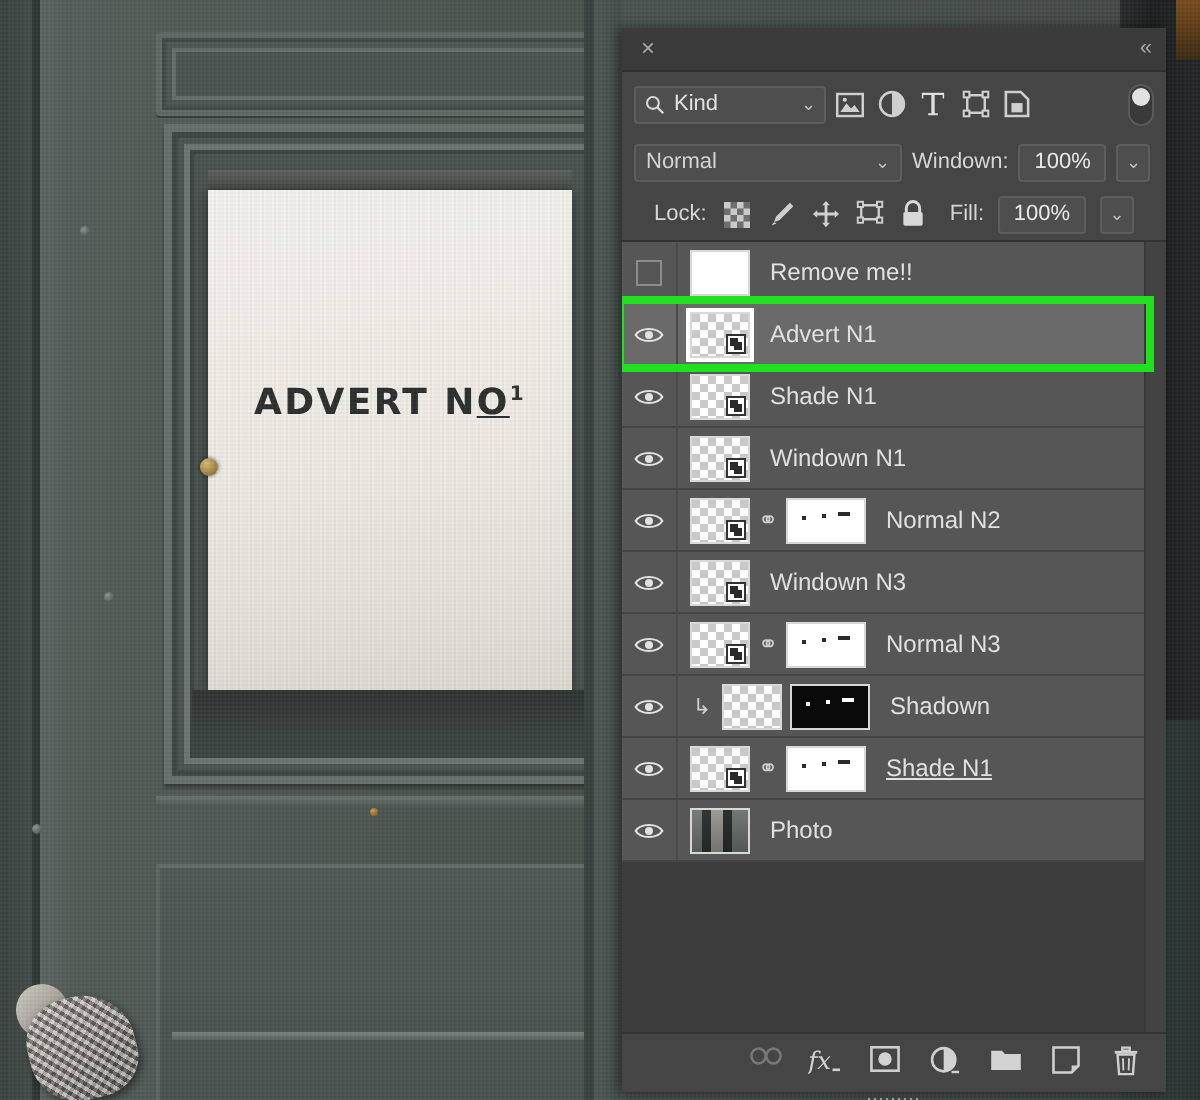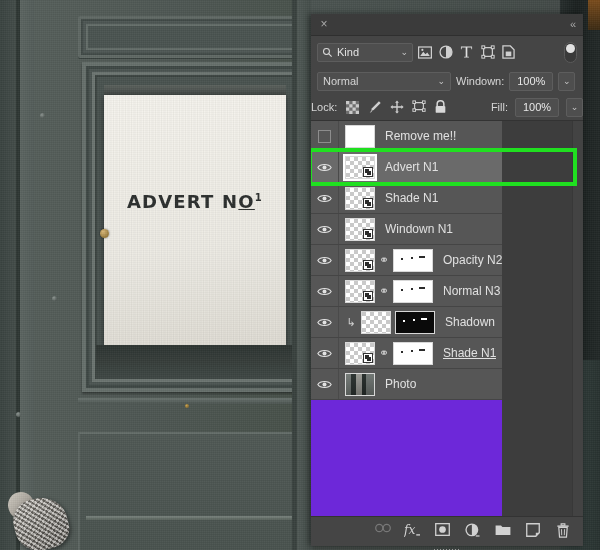--- a/index.html
+++ b/index.html
@@ -230,31 +230,31 @@
     color:#e8e8e8; font-size:11px; cursor:text;
   }
   .stepper {
     height:19px; width:17px; background:#4e4e4e; border:1px solid #5d5d5d; border-radius:2px;
     display:flex; align-items:center; justify-content:center; color:#c6c6c6; font-size:9px;
     cursor:pointer;
   }
   
   #lock-row {
     height:27px; background:#454545; display:flex; align-items:center;
-    padding:0 0; gap:7px; flex:0 0 auto; border-bottom:1px solid #333;
+    padding:0 16px; gap:7px; flex:0 0 auto; border-bottom:1px solid #333;
   }
   #lock-label { color:#d6d6d6; font-size:11px; margin-right:1px; }
   .lock-ico {
     width:15px; height:15px; display:flex; align-items:center; justify-content:center;
     color:#cfcfcf; cursor:pointer;
   }
   
   #layer-list {
-    flex:1 1 auto; background:#6d28d9; overflow:hidden; position:relative;
-    display:flex; flex-direction:row;
+    flex:1 1 auto; background:#86efac; overflow:hidden; position:relative;
+    display:flex; flex-direction:column;
   }
   #rows { flex:0 0 auto; }
   .layer-row {
     height:31px; display:flex; align-items:center;
     background:#565656; border-bottom:1px solid #454545; position:relative;
     cursor:pointer;
   }
   .layer-row.selected { background:#6a6a6a; }
   .eye-cell {
     width:28px; height:100%; display:flex; align-items:center; justify-content:center;
@@ -555,21 +555,35 @@
             <div class="thumb">
               <span class="so-badge"></span>
             </div>
             <span class="link-ico">⚭</span>
             <div class="mask-thumb">
               <span class="mk" style="left:7px;top:8px;width:2px;height:2px"></span>
               <span class="mk" style="left:17px;top:7px;width:2px;height:2px"></span>
               <span class="mk" style="left:25px;top:6px;width:6px;height:2px"></span>
             </div>
           </div>
-          <span class="layer-name">Opacity N2</span>
+          <span class="layer-name">Normal N2</span>
+        </div>
+        <div class="layer-row">
+          <div class="eye-cell">
+            <svg class="eye-ico" viewBox="0 0 18 12">
+              <path d="M1 6 C4 1.2 14 1.2 17 6 C14 10.8 4 10.8 1 6 Z" fill="none" stroke="#e2e2e2" stroke-width="1.3"></path>
+              <circle cx="9" cy="6" r="2.4" fill="#e2e2e2"></circle>
+            </svg>
+          </div>
+          <div class="thumbs">
+            <div class="thumb">
+              <span class="so-badge"></span>
+            </div>
+          </div>
+          <span class="layer-name">Windown N3</span>
         </div>
         <div class="layer-row">
           <div class="eye-cell">
             <svg class="eye-ico" viewBox="0 0 18 12">
               <path d="M1 6 C4 1.2 14 1.2 17 6 C14 10.8 4 10.8 1 6 Z" fill="none" stroke="#e2e2e2" stroke-width="1.3"></path>
               <circle cx="9" cy="6" r="2.4" fill="#e2e2e2"></circle>
             </svg>
           </div>
           <div class="thumbs">
             <div class="thumb">

